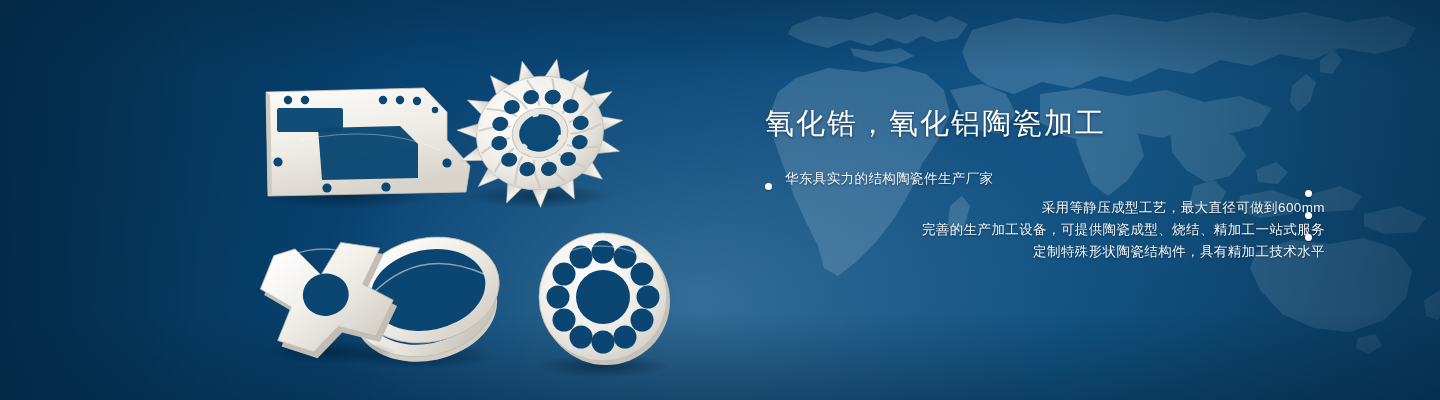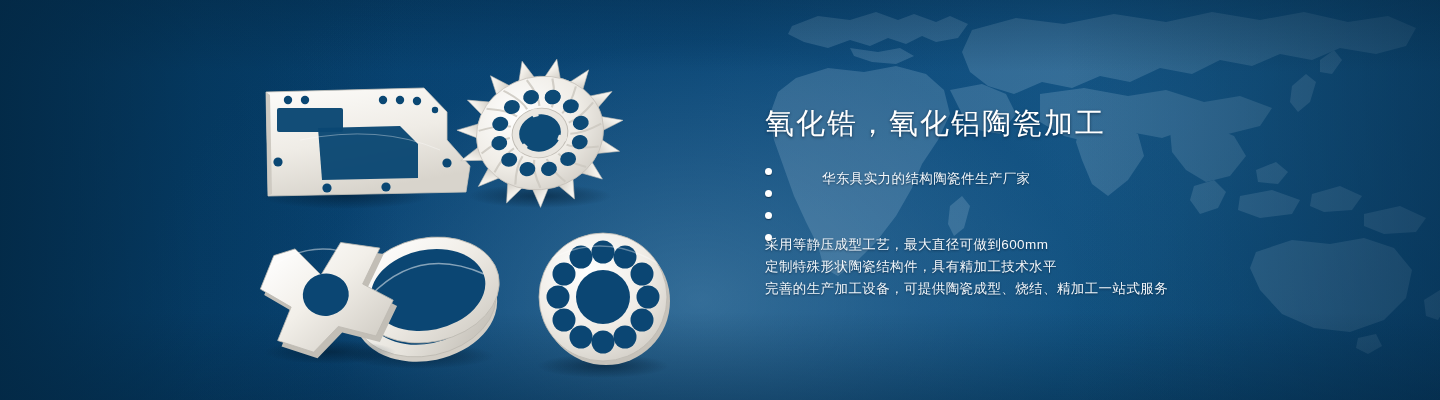--- a/index.html
+++ b/index.html
@@ -58,24 +58,23 @@
     font-weight:400;
     text-shadow:0 1px 3px rgba(0,20,40,0.65);
     white-space:nowrap;
   }
   .bullets {
     margin-top:28px;
     list-style:none;
   }
   .bullet {
     display:flex;
-    align-items:flex-start;
+    align-items:flex-end;
     height:22px;
     margin-bottom:0px;
-    gap:37px;
   }
   .bullet + .bullet { margin-top:0px;flex-direction:column; }
   .dot {
     width:7px; height:7px;
     border-radius:50%;
     background:#ffffff;
     flex:0 0 auto;
     margin-right:13px;
     box-shadow:0 1px 1px rgba(0,15,30,0.5);
   }
@@ -318,22 +317,22 @@
       <li class="bullet">
         <span class="dot"></span>
         <span class="btext">华东具实力的结构陶瓷件生产厂家</span>
       </li>
       <li class="bullet">
         <span class="dot"></span>
         <span class="btext">采用等静压成型工艺，最大直径可做到600mm</span>
       </li>
       <li class="bullet">
         <span class="dot"></span>
-        <span class="btext">定制特殊形状陶瓷结构件，具有精加工技术水平</span>
+        <span class="btext">完善的生产加工设备，可提供陶瓷成型、烧结、精加工一站式服务</span>
       </li>
       <li class="bullet">
         <span class="dot"></span>
-        <span class="btext">完善的生产加工设备，可提供陶瓷成型、烧结、精加工一站式服务</span>
+        <span class="btext">定制特殊形状陶瓷结构件，具有精加工技术水平</span>
       </li>
     </ul>
 
   </div>
 </div>
 
 </body></html>

